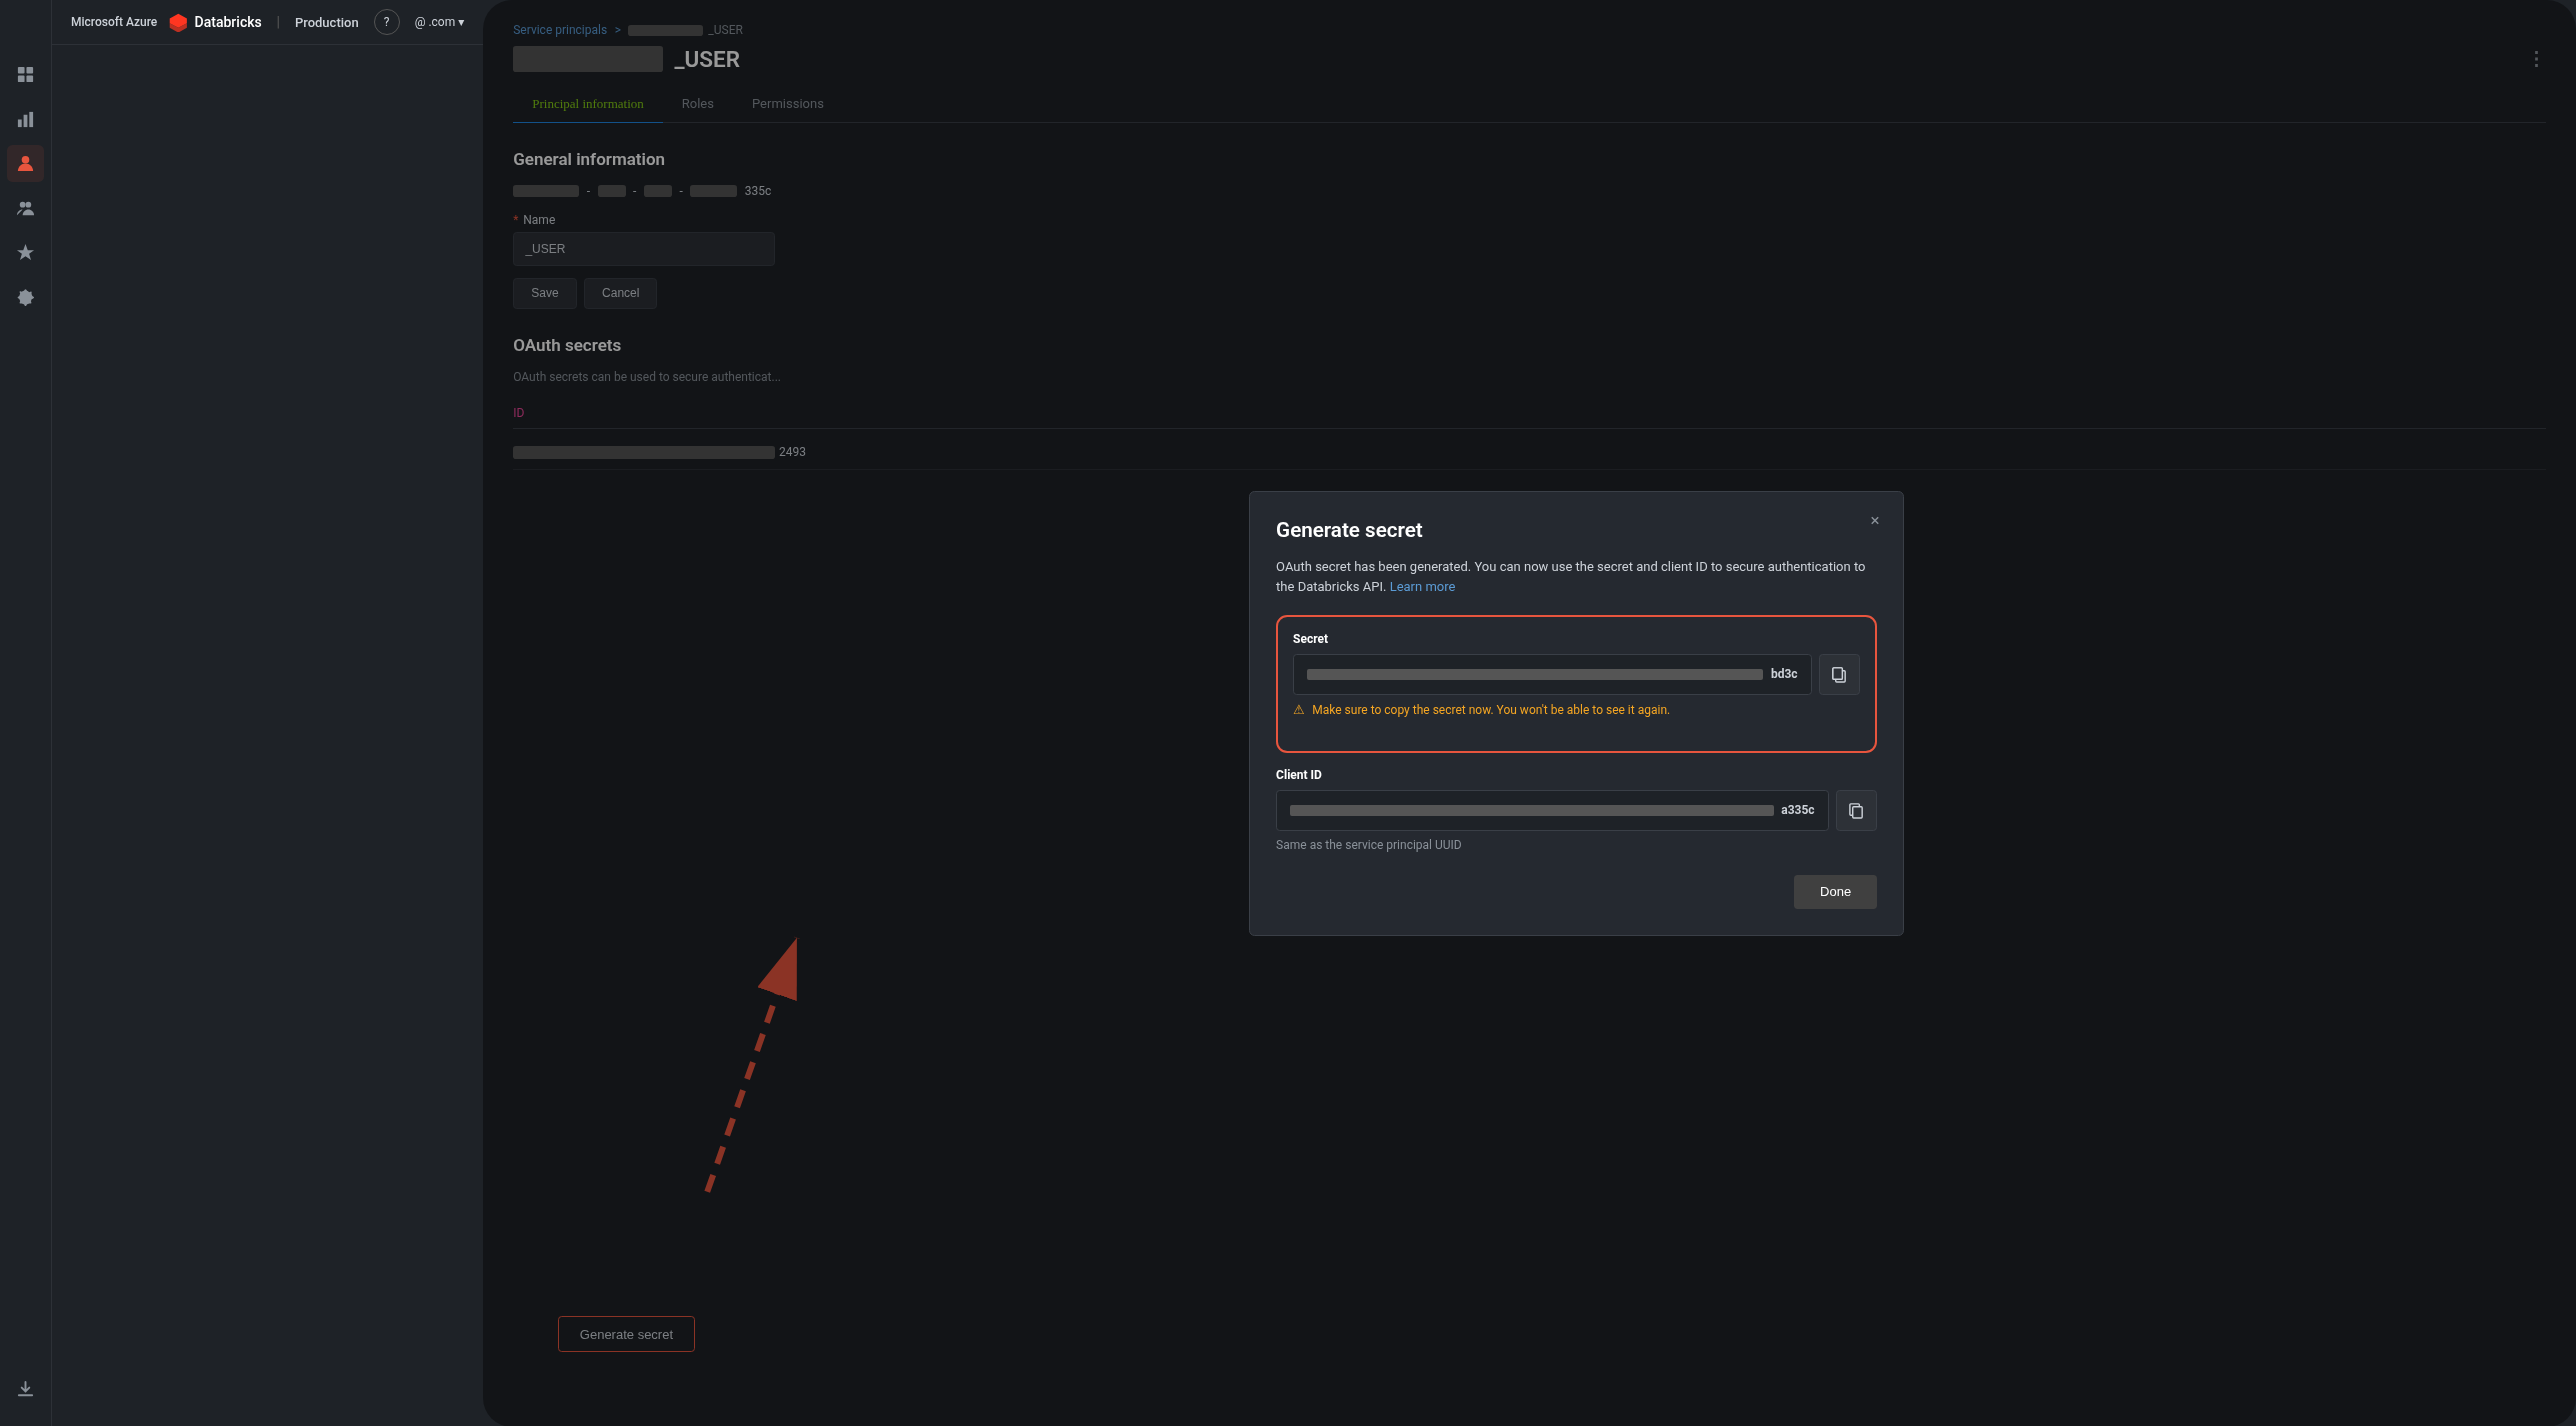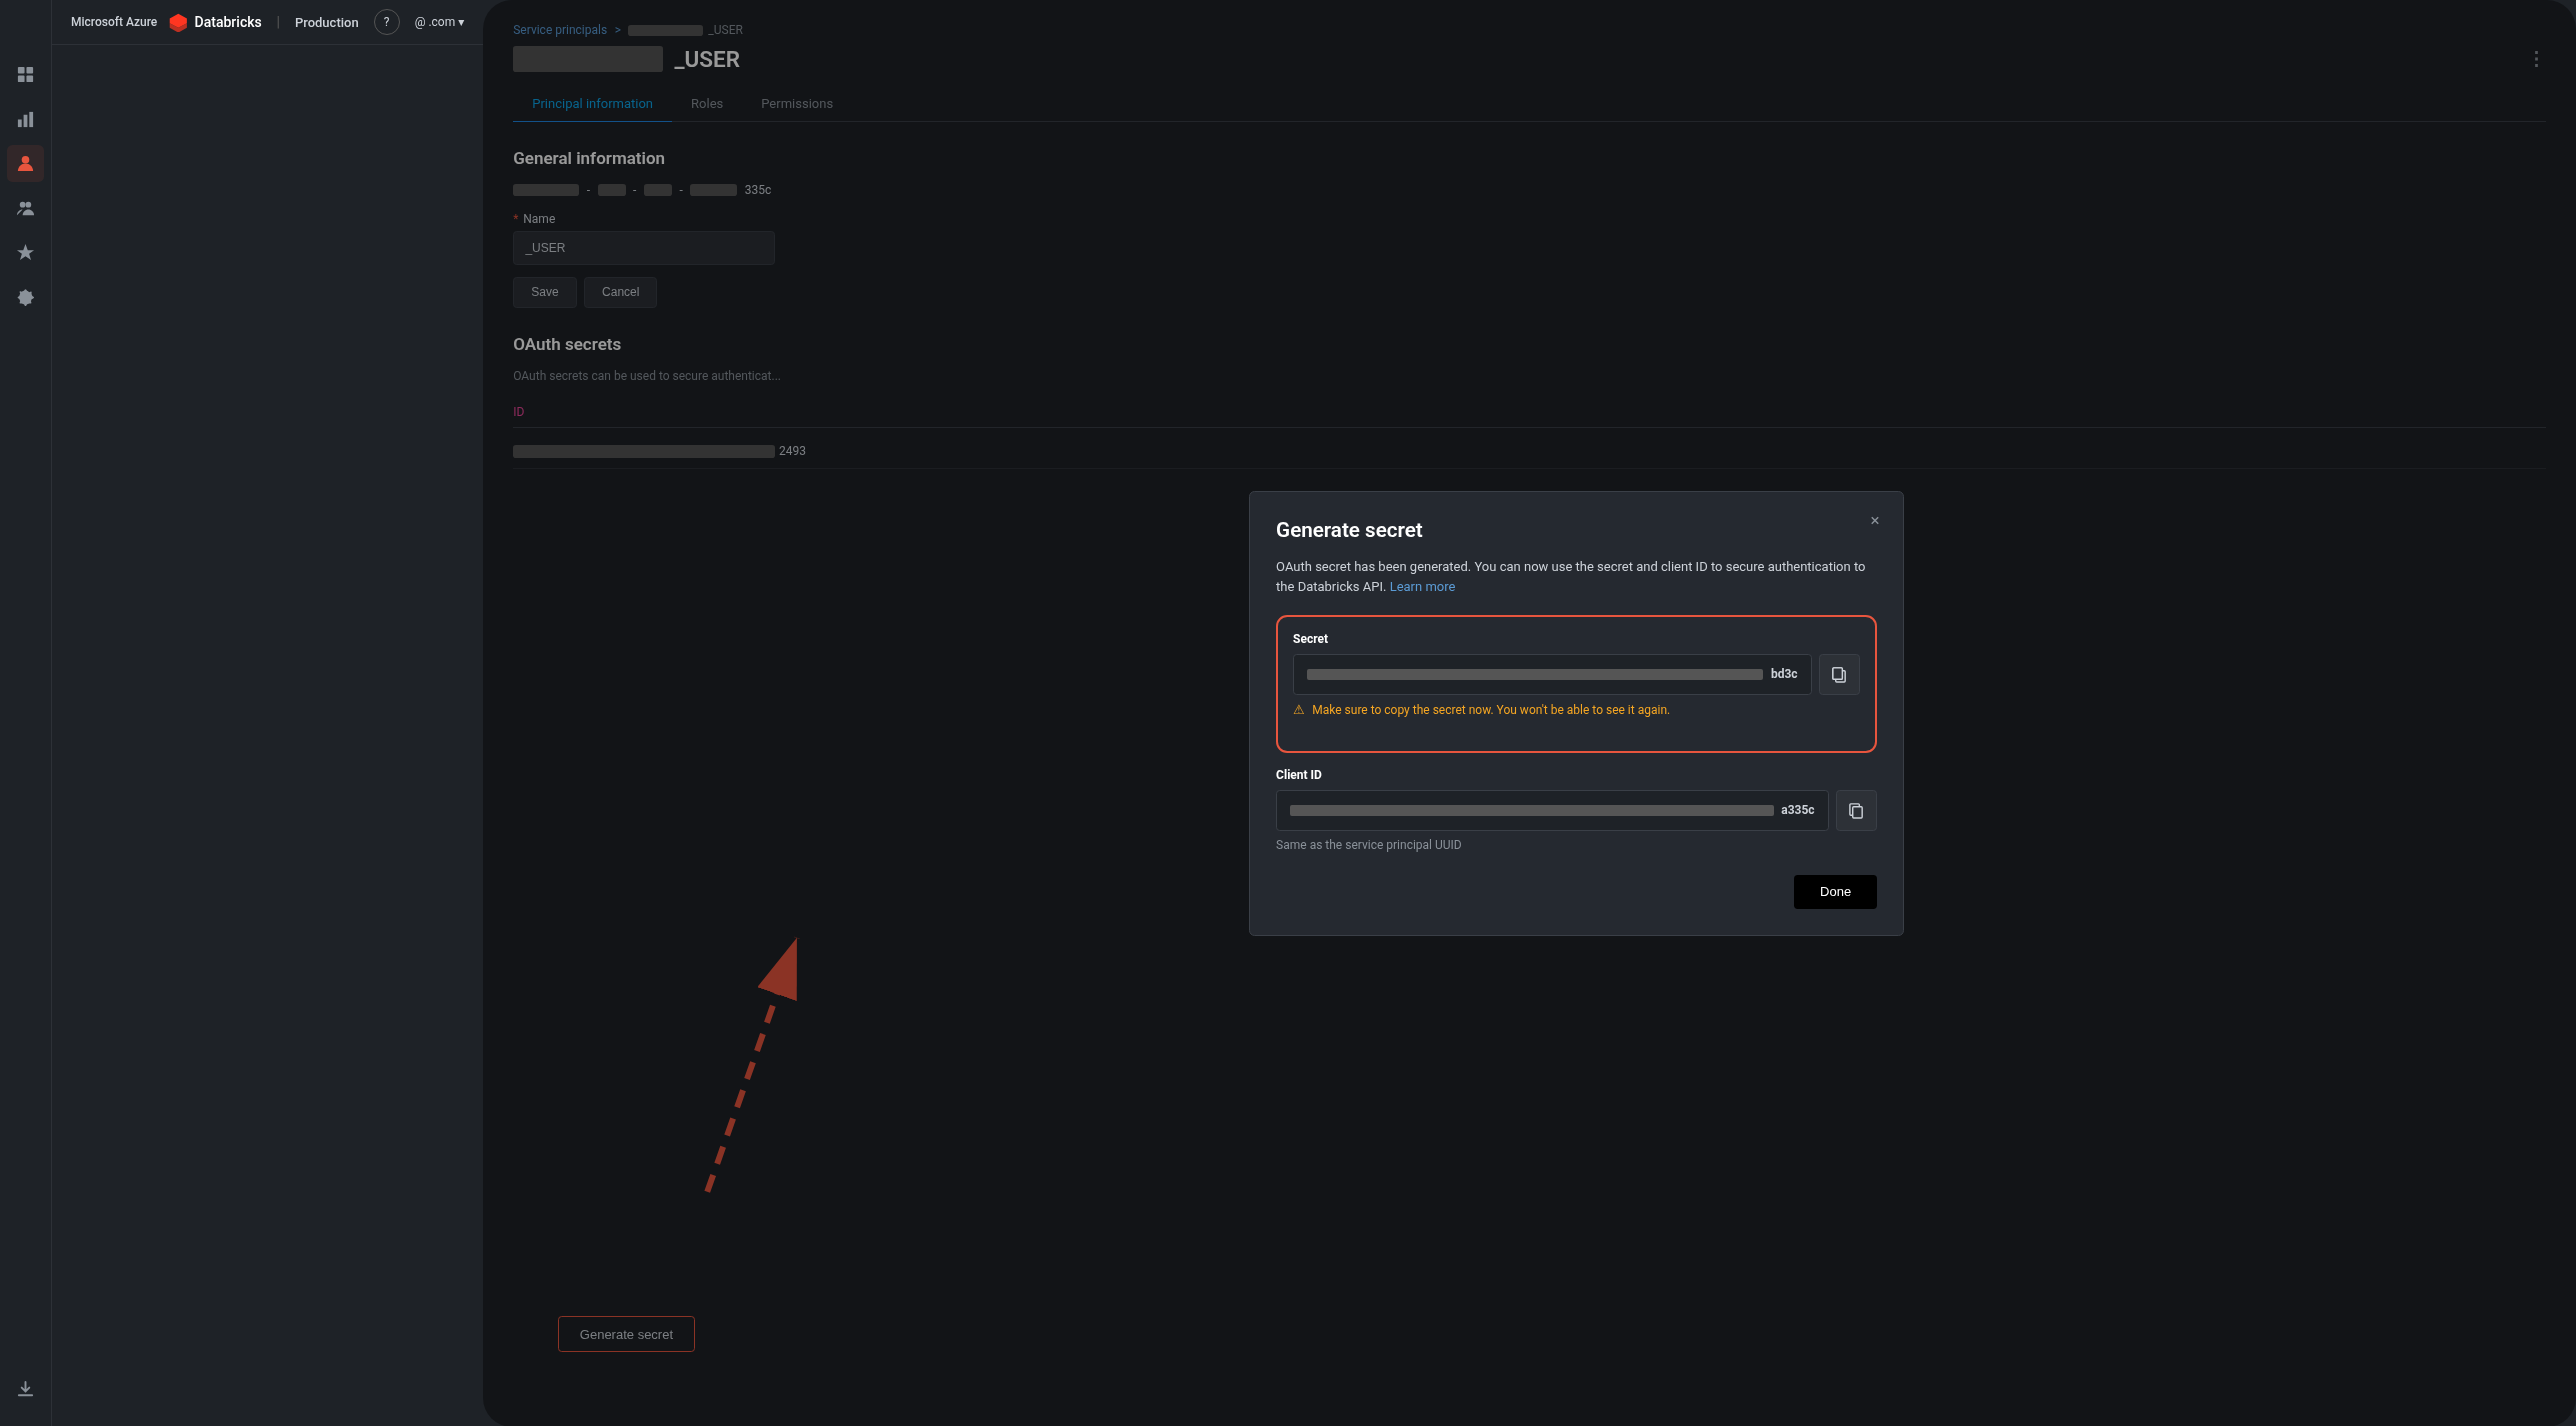--- a/index.html
+++ b/index.html
@@ -176,22 +176,23 @@
     }
     .tab {
       padding: 9.4px 19px;
       font-size: 13px;
       cursor: pointer;
       color: #8a9199;
       border-bottom: 1.9px solid transparent;
       margin-bottom: -0.9px;
     }
     .tab.active {
-      color: #0ea5e9;
+      color: #84cc16;
       border-bottom: 1.9px solid #1e88e5;
+      font-family: Liberation Serif, serif;
     }
 
     
     .section-title {
       font-size: 17px;
       font-weight: 600;
       color: #fff;
       margin-bottom: 15px;
     }
     .field-label {
@@ -400,21 +401,21 @@
       margin-top: 7.5px;
     }
 
     .modal-footer {
       display: flex;
       justify-content: flex-end;
       margin-top: 22.5px;
     }
     .done-btn {
       padding: 9.4px 26px;
-      background: #000000;
+      background: #404040;
       border: none;
       border-radius: 3.7px;
       color: #fff;
       font-size: 13px;
       cursor: pointer;
       font-weight: 500;
     }
 
     
     .secret-highlight {

